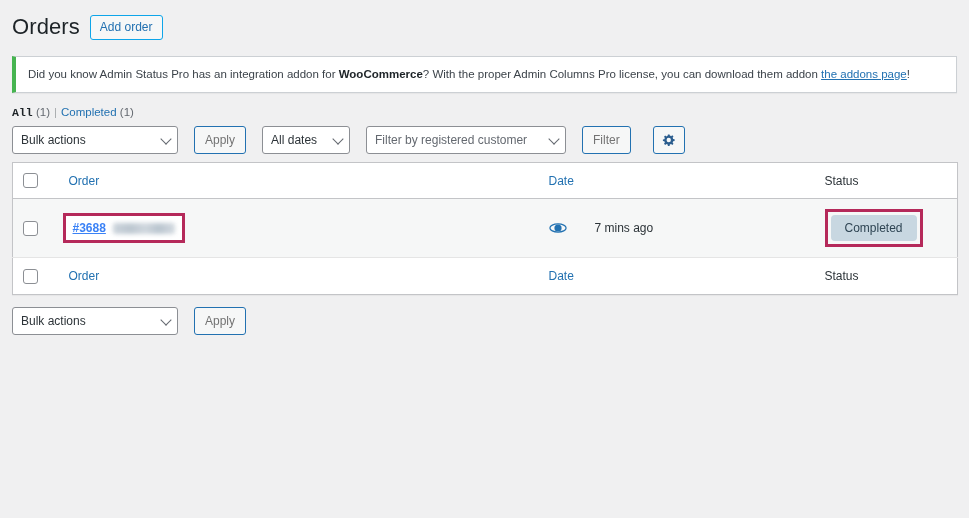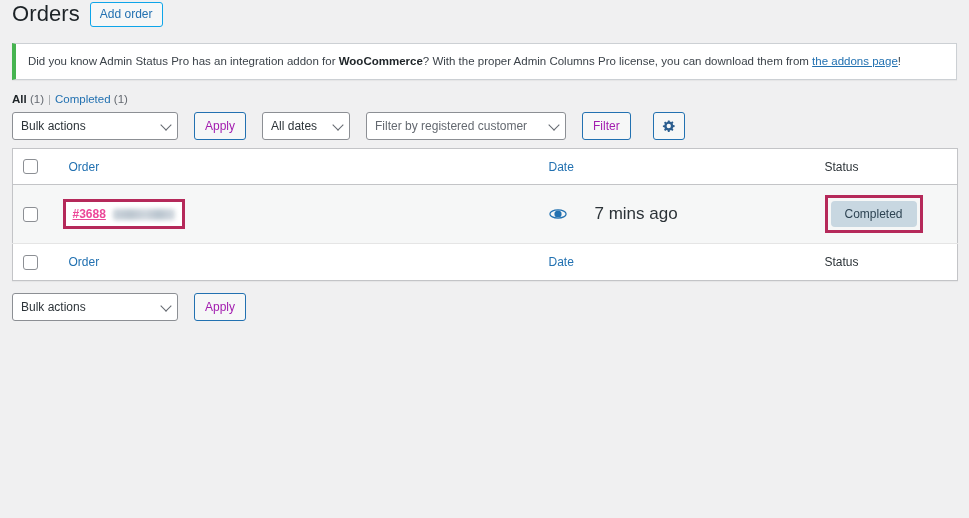--- a/index.html
+++ b/index.html
@@ -9,21 +9,21 @@
     background: #f0f0f1;
     font-family: "Liberation Sans", sans-serif;
     color: #3c434a;
     overflow: hidden;
   }
   .page { width: 969px; height: 518px; position: relative; padding: 0 12px; }
 
   
   .page-header {
     display: flex; align-items: center; gap: 10px;
-    padding-bottom: 6px;
+    padding-top: 13px; padding-bottom: 6px;
   }
   .page-title {
     font-size: 22px; font-weight: 400; line-height: 1.3;
     color: #1d2327; letter-spacing: .1px;
   }
   .btn-secondary {
     display: inline-block;
     font-size: 12px; line-height: 1;
     padding: 5px 9px 6px;
     color: #2271b1; background: #f6f7f7;
@@ -44,21 +44,21 @@
   }
   .notice b { font-weight: 700; color: #1d2327; }
   .notice a { color: #2271b1; text-decoration: underline; margin-top: 48px; }
 
   
   .subsubsub {
     list-style: none; margin: 13px 0 7px; padding: 0;
     font-size: 11.5px; color: #50575e;
   }
   .subsubsub li { display: inline; }
-  .subsubsub .cur { color: #1d2327; font-weight: 700; }
+  .subsubsub .cur { color: #1d2327; font-weight: 700; font-family: Liberation Mono, monospace; }
   .subsubsub a { color: #2271b1; text-decoration: none; }
   .subsubsub .count { color: #646970; font-weight: 400; }
   .sep { color: #a7aaad; padding: 0 4px; }
 
   
   .tablenav {
     display: flex; align-items: center; gap: 16px;
     margin: 4px 0 8px;
   }
   .tablenav.bottom { margin: 12px 0 0; }
@@ -75,21 +75,21 @@
     width: 8px; height: 8px; margin-top: -5px;
     border-right: 1.6px solid #646970; border-bottom: 1.6px solid #646970;
     transform: rotate(45deg);
   }
   .sel-bulk { width: 166px; }
   .sel-dates { width: 88px; text-align: right; }
   .sel-customer { width: 200px; }
   .btn-apply, .btn-filter {
     height: 28px; padding: 0 10px;
     display: inline-flex; align-items: center; justify-content: center;
-    font-size: 12px; color: #a21caf; background: #f6f7f7;
+    font-size: 12px; color: #737373; background: #f6f7f7;
     border: 1px solid #2271b1; border-radius: 3px; cursor: pointer;
   }
   .btn-gear {
     height: 28px; width: 32px; margin-left: 6px;
     display: inline-flex; align-items: center; justify-content: center;
     background: #f6f7f7; border: 1px solid #2271b1; border-radius: 3px;
     cursor: pointer;
   }
   .btn-gear svg { display: block; }
 
@@ -123,34 +123,34 @@
 
   
   .order-cell { display: inline-flex; align-items: center; }
   .hl-box {
     border: 3px solid #b5295a;
     padding: 5px 7px;
     display: inline-flex; align-items: center; gap: 7px;
     background: #fff;
     margin-left: -6px;
   }
-  .order-num { font-size: 12px; font-weight: 700; color: #ec4899; }
+  .order-num { font-size: 12px; font-weight: 700; color: #3b82f6; }
   .redacted {
     display: inline-block; width: 62px; height: 11px;
     border-radius: 2px;
     background: linear-gradient(90deg,#c9d2da,#b9c4ce 28%,#cdd5dc 52%,#b6c2cd 74%,#d2d9df);
     filter: blur(2.2px);
     opacity: .95;
   }
 
   
   .date-cell { display: flex; align-items: center; }
   .preview-eye { width: 22px; flex: 0 0 22px; margin-right: 24px; }
   .preview-eye svg { display: block; }
-  .date-text { color: #2c3338; font-size: 17px; }
+  .date-text { color: #2c3338; font-size: 12px; }
 
   
   .status-wrap { display: inline-block; border: 3px solid #b5295a; padding: 3px; }
   .status-badge {
     display: inline-block;
     background: #c8d7e1; color: #2e4453;
     border-radius: 4px;
     font-size: 12px; line-height: 1;
     padding: 7px 14px;
     white-space: nowrap;
@@ -160,21 +160,21 @@
 <body>
 
 <div class="page">
 
   <div class="page-header">
     <span class="page-title">Orders</span>
     <span class="btn-secondary">Add order</span>
   </div>
 
   <div class="notice">
-    <span>Did you know Admin Status Pro has an integration addon for </span><b>WooCommerce</b><span>? With the proper Admin Columns Pro license, you can download them from </span><a href="#">the addons page</a><span>!</span>
+    <span>Did you know Admin Status Pro has an integration addon for </span><b>WooCommerce</b><span>? With the proper Admin Columns Pro license, you can download them addon </span><a href="#">the addons page</a><span>!</span>
   </div>
 
   <ul class="subsubsub">
     <li><a href="#" class="cur">All</a> <span class="count">(1)</span></li><li class="sep">|</li><li><a href="#">Completed</a> <span class="count">(1)</span></li>
   </ul>
 
   <div class="tablenav top">
     <div class="select sel-bulk">
       <span>Bulk actions</span>
       <span class="chev"></span>

